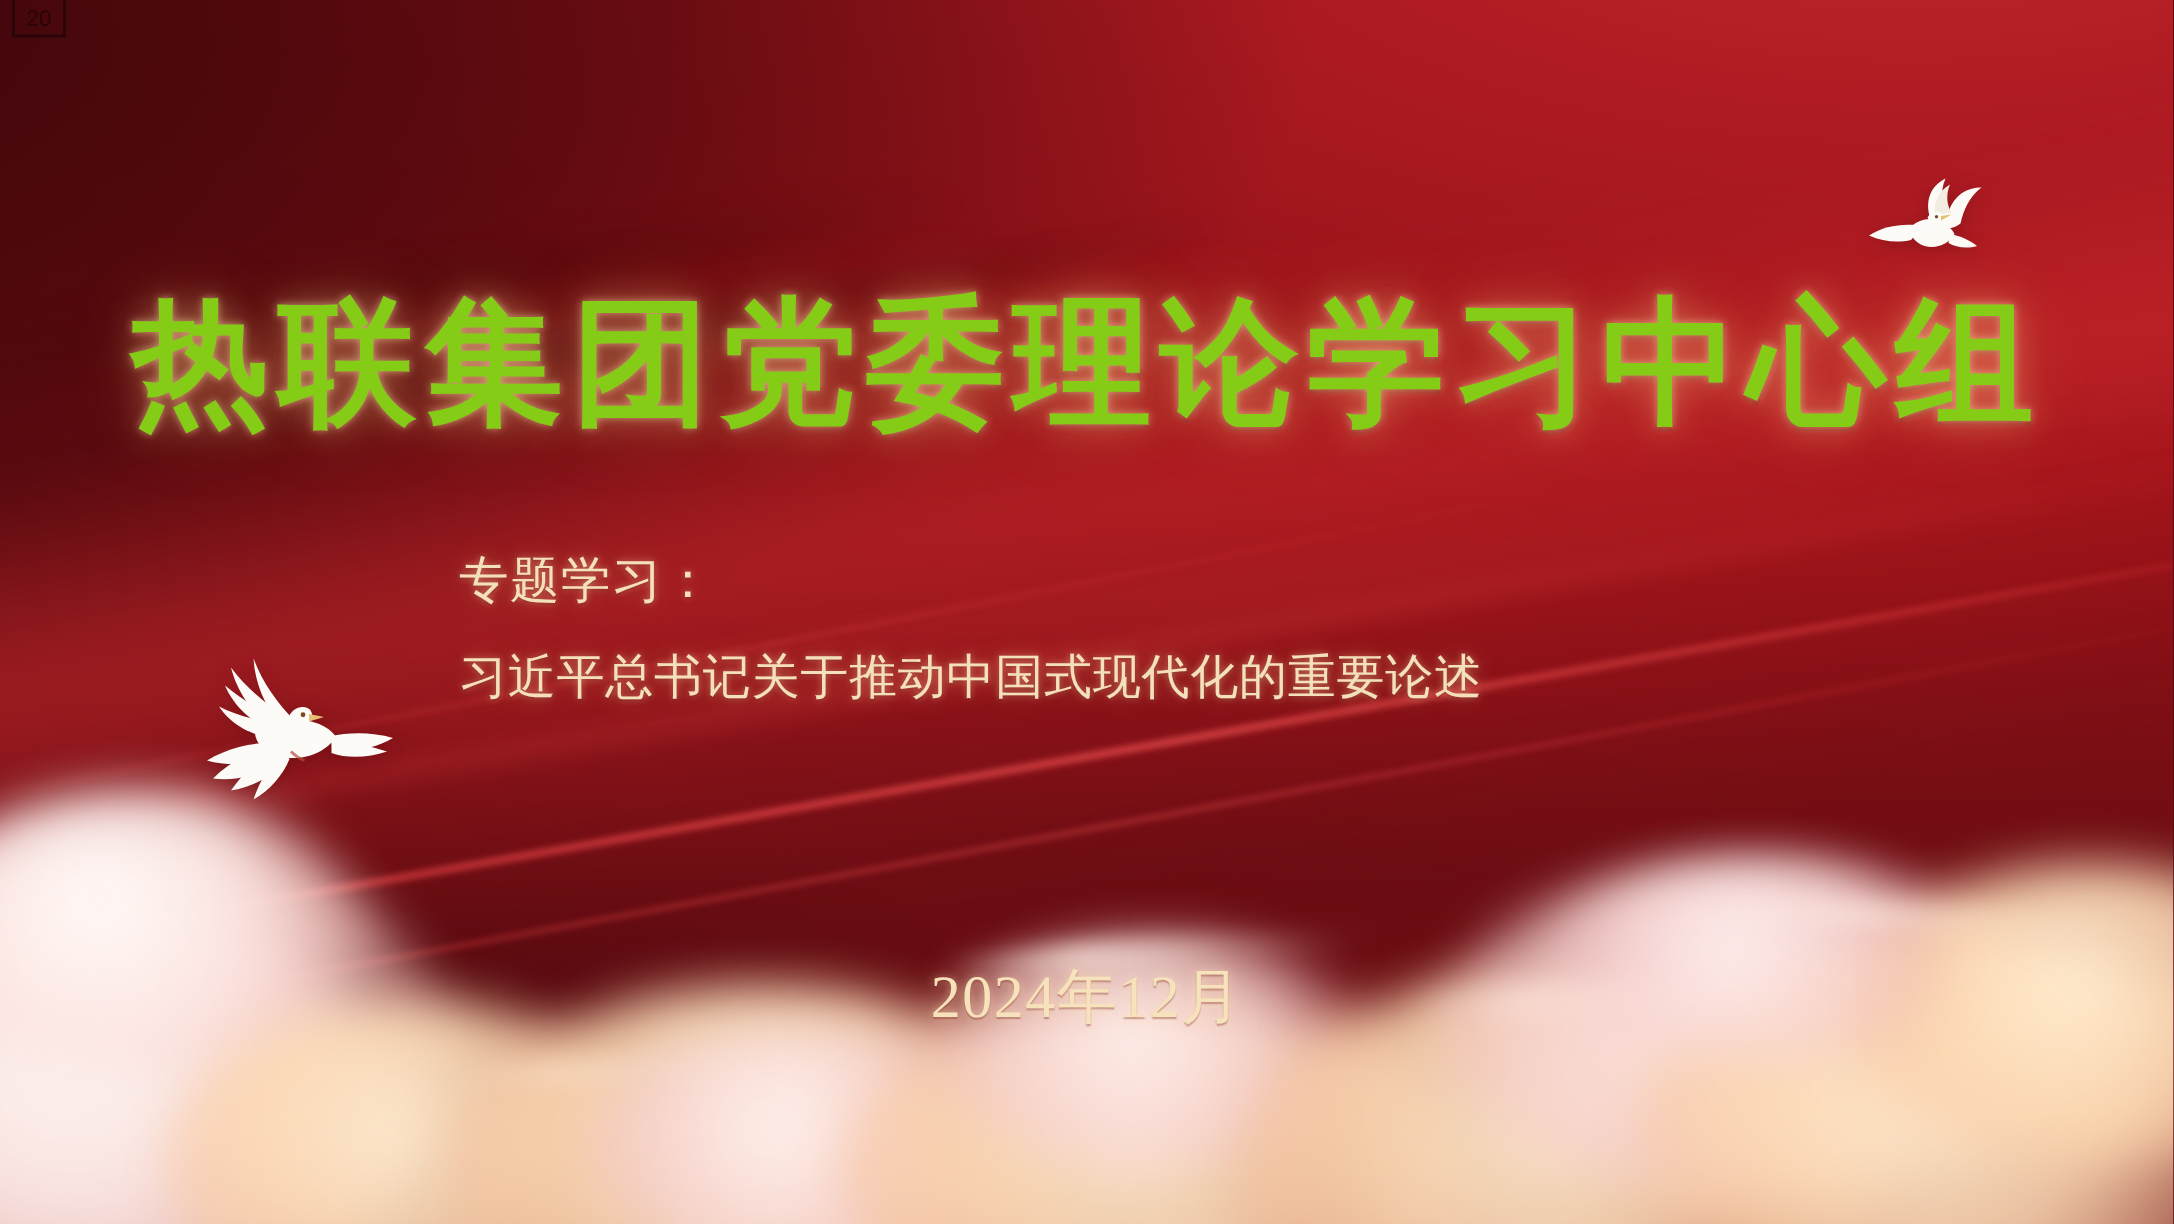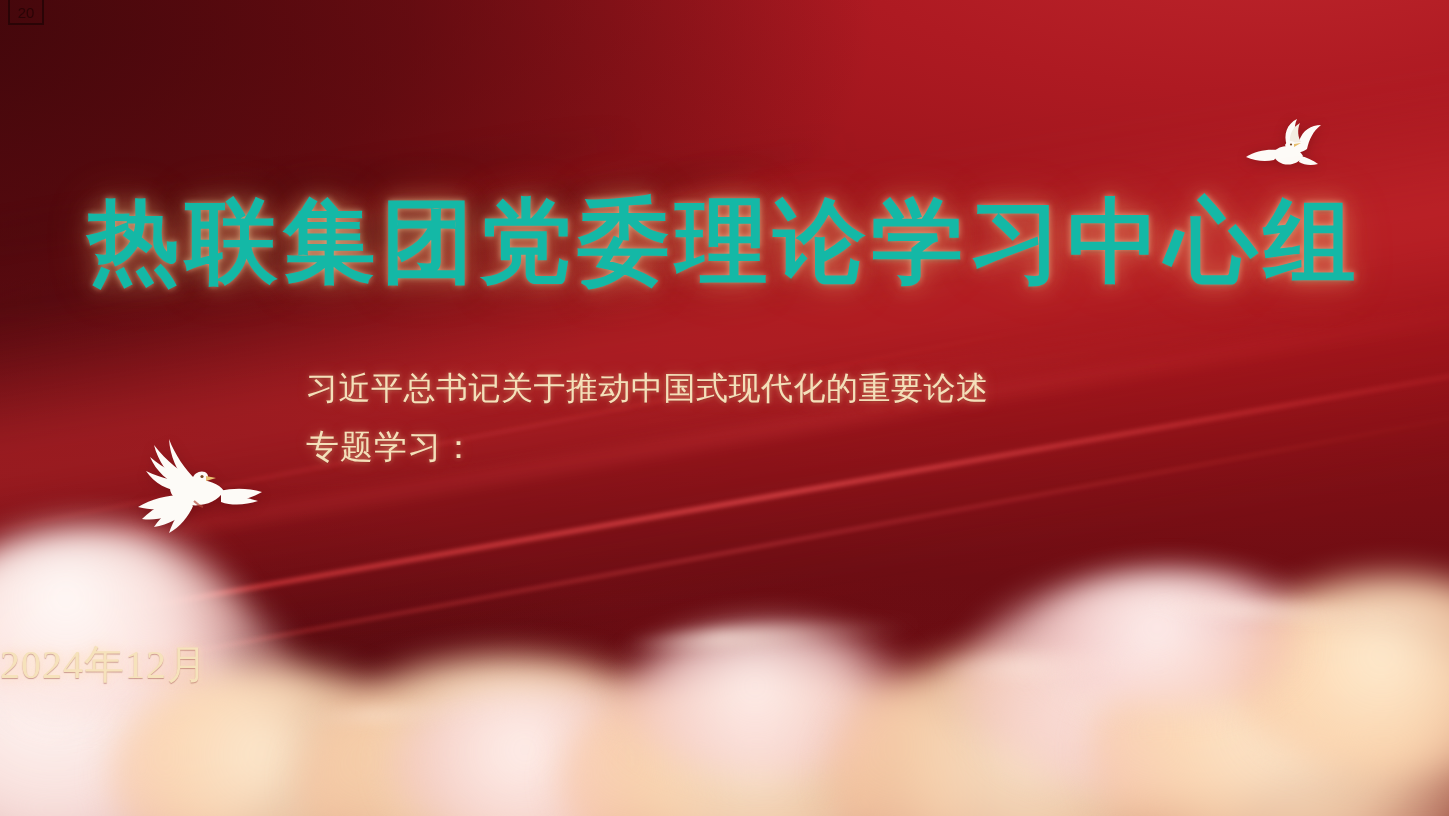--- a/index.html
+++ b/index.html
@@ -114,21 +114,21 @@
   
   .title{
     position:absolute;
     left:0; right:0; top:196px;
     text-align:center;
     font-family:"Liberation Serif", serif;
     font-size:92px;
     font-weight:700;
     letter-spacing:6px;
     line-height:1;
-    color:#14b8a6;
+    color:#84cc16;
     text-shadow:
        0 0 6px rgba(255,228,178,.55),
        0 0 22px rgba(255,206,140,.45),
        0 0 48px rgba(255,170,90,.30),
        0 3px 2px rgba(110,10,14,.45);
     white-space:nowrap;
   }
 
   .body-block{
     position:absolute;
@@ -144,20 +144,21 @@
       0 1px 1px rgba(110,12,16,.40);
     white-space:nowrap;
   }
   .lead{ font-size:33px; line-height:1; margin-bottom:30px; letter-spacing:1px; }
   .item{ font-size:32px; line-height:1; margin-bottom:27px; letter-spacing:.5px; }
   .item:last-child{ margin-bottom:0; }
 
   .date{
     position:absolute;
     left:0; right:0; top:637px;
+    text-align:center;
     font-family:"Liberation Serif", serif;
     font-size:40px;
     letter-spacing:1px;
     color:#f6e2bb;
     text-shadow:
       0 0 6px rgba(255,226,176,.50),
       0 0 18px rgba(255,198,130,.32),
       0 1px 1px rgba(110,12,16,.40);
   }
 
@@ -258,21 +259,21 @@
         <path d="M72 41 L82 43 L72 46 Z" fill="#e9c173"></path>
       </g>
       <circle cx="68" cy="41.5" r="1.6" fill="#7a4a22"></circle>
       <path d="M60 66 C63 69 66 71 69 72" stroke="#b24a3a" stroke-width="2" fill="none" opacity=".7"></path>
     </svg>
   </div>
 
   <div class="title">热联集团党委理论学习中心组</div>
 
   <div class="body-block">
+    <div class="body-line lead">专题学习：</div>
     <div class="body-line item">习近平总书记关于推动中国式现代化的重要论述</div>
-    <div class="body-line lead">专题学习：</div>
   </div>
 
   <div class="date">2024年12月</div>
 
   <div class="slide-num">20</div>
 
 </div>
 
 </body></html>

